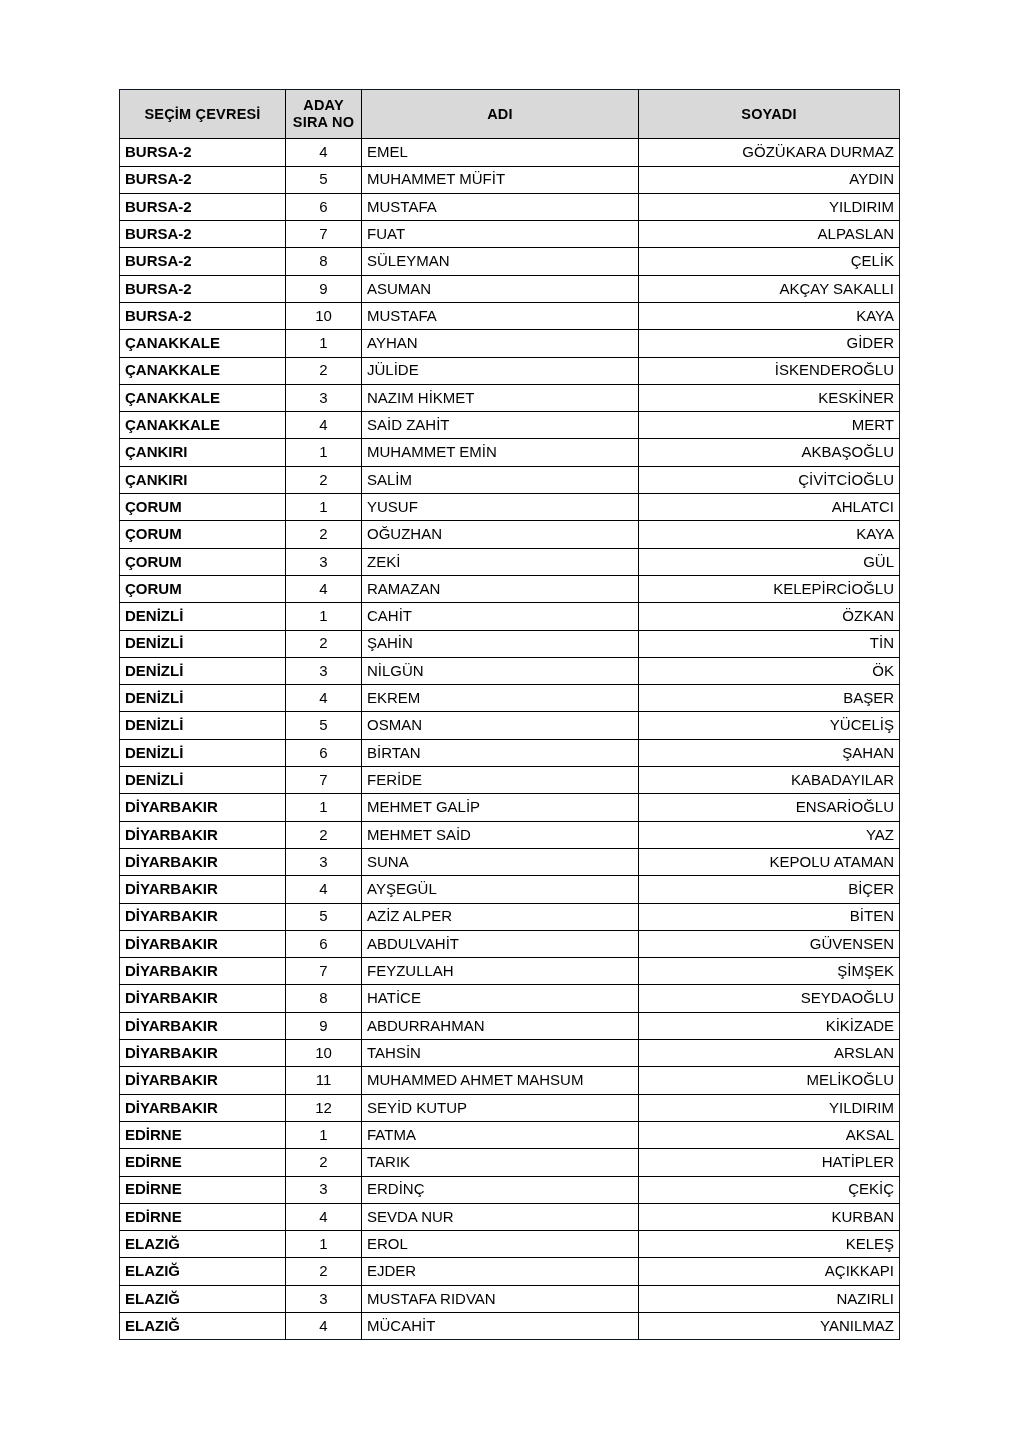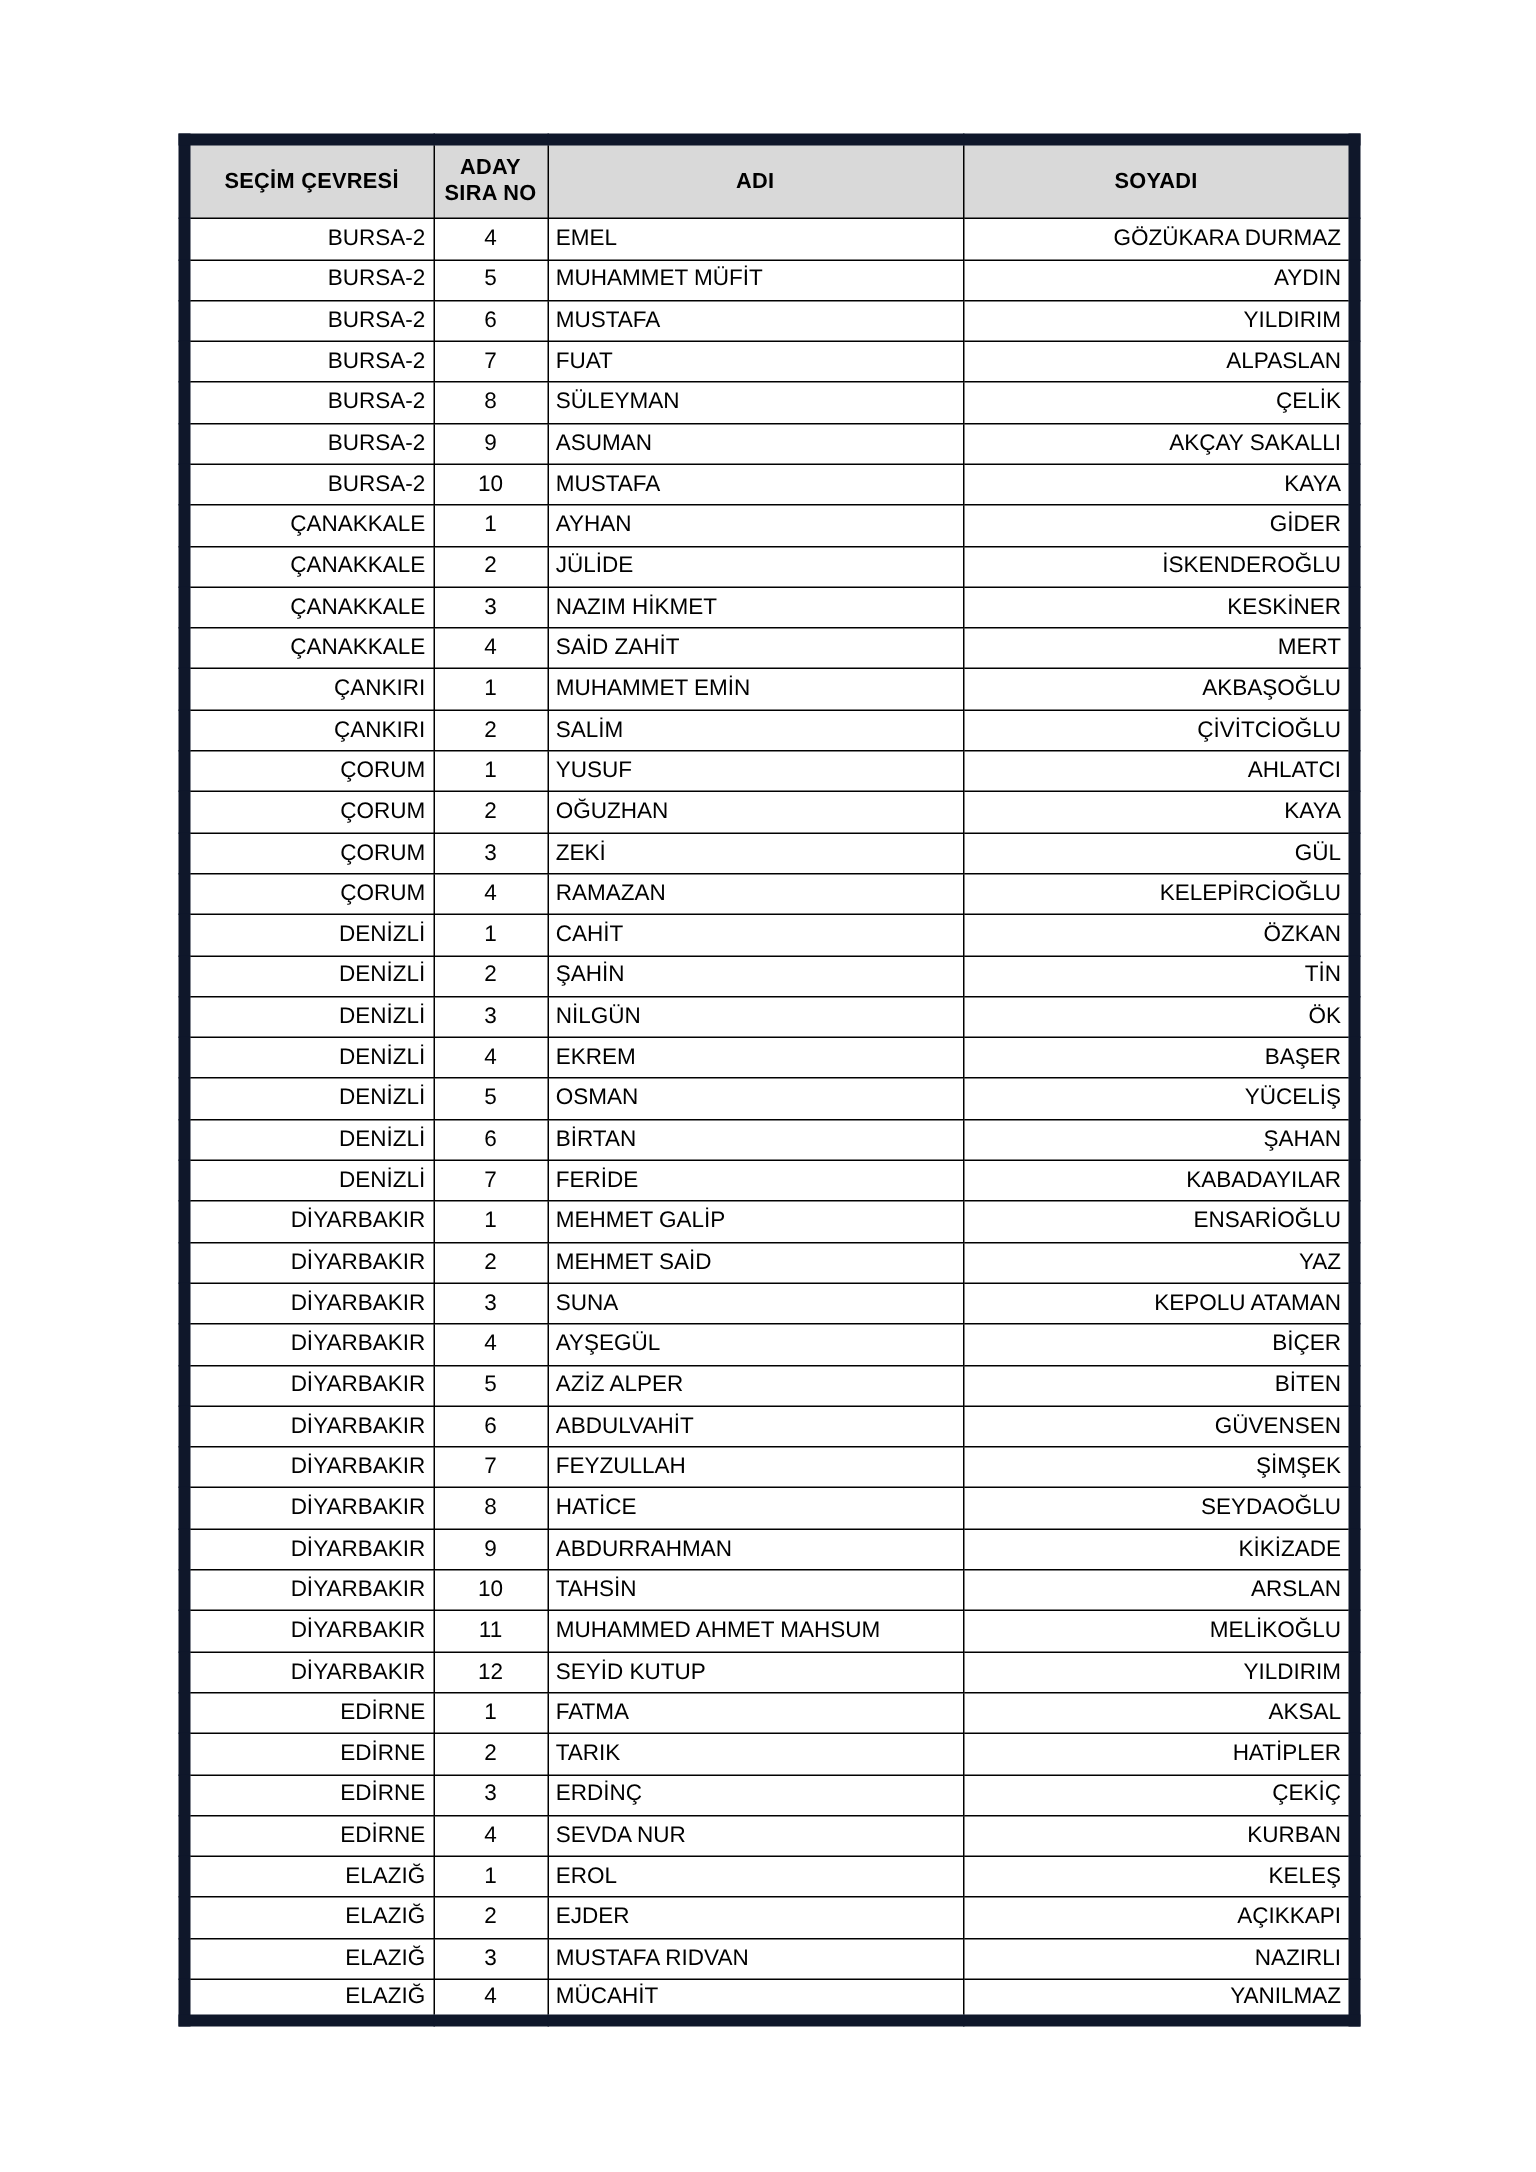--- a/index.html
+++ b/index.html
@@ -24,21 +24,21 @@
   .table-wrap {
     position: absolute;
     left: 119px;
     top: 89px;
     width: 780px;
   }
   table.candidates {
     border-collapse: collapse;
     table-layout: fixed;
     width: 780px;
-    border: 8px solid #0f172a;
+    border: 1px solid #0f172a;
   }
   table.candidates col.c-district { width: 166px; }
   table.candidates col.c-order    { width: 76px; }
   table.candidates col.c-name     { width: 277px; }
   table.candidates col.c-surname  { width: 261px; }
 
   thead th {
     background: #d9d9d9;
     border: 1.5px solid #000000;
     font-size: 14.5px;
@@ -59,21 +59,21 @@
     border: 1.2px solid #000000;
     font-size: 15px;
     line-height: 1.1;
     height: 27.3px;
     padding: 1px 5px;
     vertical-align: middle;
     white-space: nowrap;
     overflow: hidden;
     box-sizing: border-box;
   }
-  tbody td.col-district { text-align: right; }
+  tbody td.col-district { text-align: left; font-weight: bold; }
   tbody td.col-order    { text-align: center; }
   tbody td.col-name     { text-align: left; margin-left: 23px; }
   tbody td.col-surname  { text-align: right; }
 
   tbody tr td:first-child { border-left: none; }
   tbody tr td:last-child  { border-right: none; }
   tbody tr:last-child td  { border-bottom: none; }
 
   .hdr-line { display: block; }
 </style>

